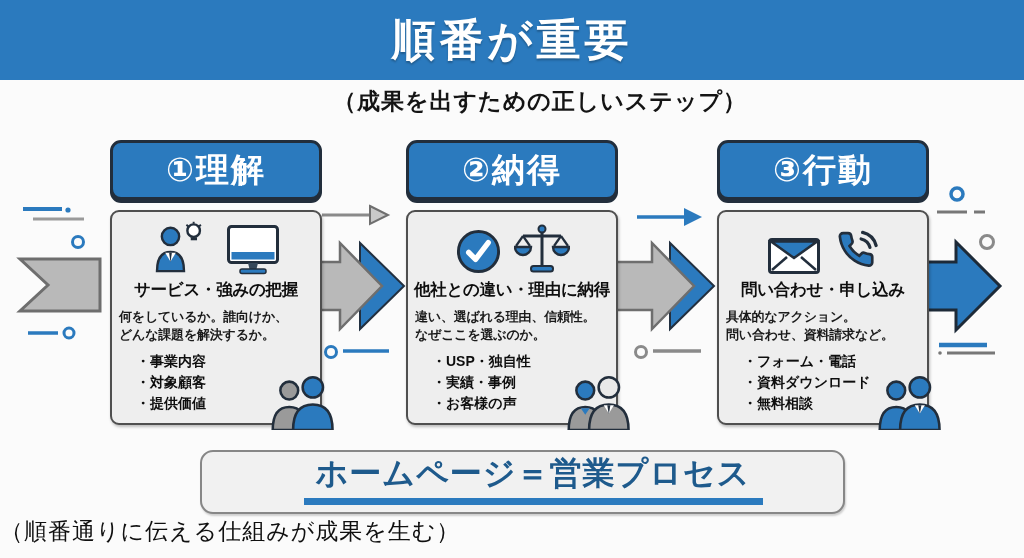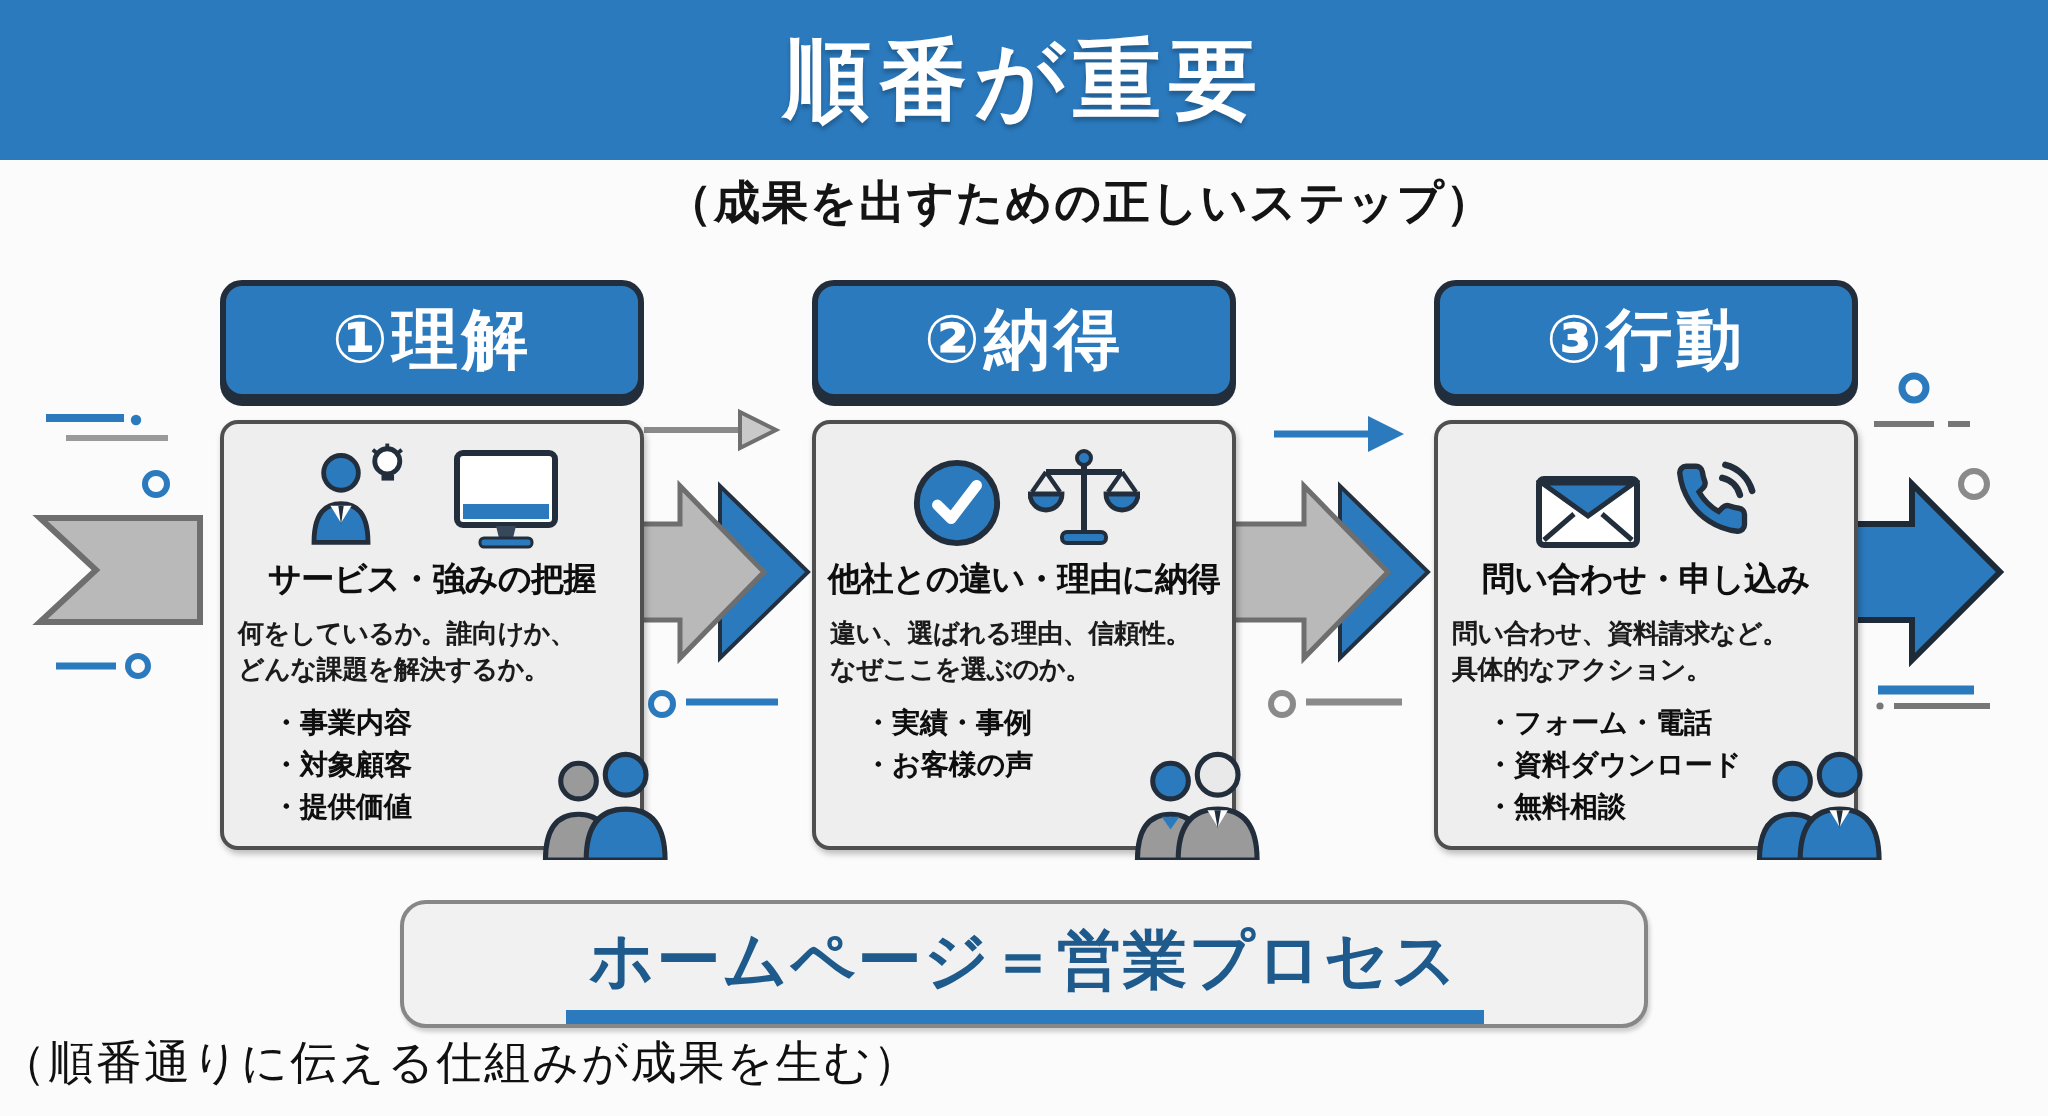--- a/index.html
+++ b/index.html
@@ -38,22 +38,22 @@
     border:2px solid var(--card-border);border-radius:9px;box-shadow:1px 2px 3px rgba(0,0,0,.25);}
   .icons-row{display:flex;justify-content:center;align-items:flex-end;gap:12px;height:56px;margin-top:7px;}
   .card-title{text-align:center;font-size:16.5px;font-weight:800;color:#0e0e0e;margin-top:4px;
     white-space:nowrap;letter-spacing:-.3px;}
   .card-desc{font-size:13px;font-weight:700;color:#1b1b1b;line-height:1.42;margin:7px 3px 0 7px;
     white-space:nowrap;letter-spacing:-.2px;}
   .card-bullets{margin:6px 0 0 24px;font-size:14px;font-weight:800;color:#0e0e0e;line-height:1.5;}
   .persons{position:absolute;right:-14px;bottom:-7px;width:64px;height:56px;}
   
   .footer-box{position:absolute;left:200px;top:450px;width:620px;height:60px;background:#f1f1f1;
-    border:2.5px solid #878787;border-radius:13px;display:flex;align-items:flex-end;justify-content:center;
-    box-shadow:1px 2px 2px rgba(0,0,0,.18);z-index:3;}
+    border:2.5px solid #878787;border-radius:13px;display:flex;align-items:flex-start;justify-content:center;
+    box-shadow:1px 2px 2px rgba(0,0,0,.18);z-index:3;padding-left:21px;}
   .footer-text{font-size:32px;font-weight:800;color:var(--footer-blue);letter-spacing:1px;
     border-bottom:7px solid var(--blue);padding:0 12px 2px;}
   .caption{position:absolute;top:516px;left:0;width:836px;
     font-size:23px;font-weight:400;color:#101010;z-index:3;letter-spacing:1px;}
 </style>
 </head>
 <body>
 
 <div class="canvas">
 
@@ -172,20 +172,21 @@
           <path d="M39,24 A8,8 0 0 0 55,24 Z" fill="#2b7abe" stroke="#222e3c" stroke-width="2.4"></path>
           <rect x="17" y="43" width="22" height="5.5" rx="2.5" fill="#2b7abe" stroke="#222e3c" stroke-width="2"></rect>
         </svg>
       </div>
       <div class="card-title">他社との違い・理由に納得</div>
       <div class="card-desc">
         <div>違い、選ばれる理由、信頼性。</div>
         <div>なぜここを選ぶのか。</div>
       </div>
       <div class="card-bullets">
+        <div>・USP・独自性</div>
         <div>・実績・事例</div>
         <div>・お客様の声</div>
       </div>
       <svg class="persons" viewBox="0 0 100 88">
         <circle cx="30" cy="26" r="14" fill="#2b7abe" stroke="#222e3c" stroke-width="4"></circle>
         <path d="M4,88 Q4,52 30,52 Q56,52 56,88 Z" fill="#9a9a9a" stroke="#222e3c" stroke-width="4"></path>
         <polygon points="23,54 37,54 30,64" fill="#2b7abe"></polygon>
         <circle cx="67" cy="21" r="16" fill="#e9e9e9" stroke="#222e3c" stroke-width="4"></circle>
         <path d="M36,88 Q36,48 67,48 Q98,48 98,88 Z" fill="#9a9a9a" stroke="#222e3c" stroke-width="4"></path>
         <polygon points="59,49 75,49 67,62" fill="#ffffff"></polygon>
@@ -205,22 +206,22 @@
           <line x1="48" y1="32" x2="33" y2="19" stroke="#222e3c" stroke-width="2.5"></line>
         </svg>
         <svg width="46" height="46" viewBox="0 0 24 24">
           <path d="M21 14.92v2.5a1.7 1.7 0 0 1-1.85 1.7 16.8 16.8 0 0 1-7.33-2.61 16.6 16.6 0 0 1-5.1-5.1A16.8 16.8 0 0 1 4.11 4a1.7 1.7 0 0 1 1.7-1.86h2.5a1.7 1.7 0 0 1 1.7 1.46 10.9 10.9 0 0 0 .6 2.39 1.7 1.7 0 0 1-.38 1.79l-1.08 1.08a13.6 13.6 0 0 0 5.1 5.1l1.08-1.08a1.7 1.7 0 0 1 1.79-.38 10.9 10.9 0 0 0 2.39.6A1.7 1.7 0 0 1 21 14.92z" fill="#2b7abe" stroke="#222e3c" stroke-width="1.4"></path>
           <path d="M15.2 5.2 a6.2,6.2 0 0 1 4.6,4.4" fill="none" stroke="#222e3c" stroke-width="1.7" stroke-linecap="round"></path>
           <path d="M16 1.8 a9.6,9.6 0 0 1 7,6.8" fill="none" stroke="#222e3c" stroke-width="1.7" stroke-linecap="round"></path>
         </svg>
       </div>
       <div class="card-title">問い合わせ・申し込み</div>
       <div class="card-desc">
+        <div>具体的なアクション。</div>
         <div>問い合わせ、資料請求など。</div>
-        <div>具体的なアクション。</div>
       </div>
       <div class="card-bullets">
         <div>・フォーム・電話</div>
         <div>・資料ダウンロード</div>
         <div>・無料相談</div>
       </div>
       <svg class="persons" viewBox="0 0 100 88">
         <circle cx="30" cy="26" r="14" fill="#2b7abe" stroke="#222e3c" stroke-width="4"></circle>
         <path d="M4,88 Q4,52 30,52 Q56,52 56,88 Z" fill="#2b7abe" stroke="#222e3c" stroke-width="4"></path>
         <circle cx="67" cy="21" r="16" fill="#2b7abe" stroke="#222e3c" stroke-width="4"></circle>

